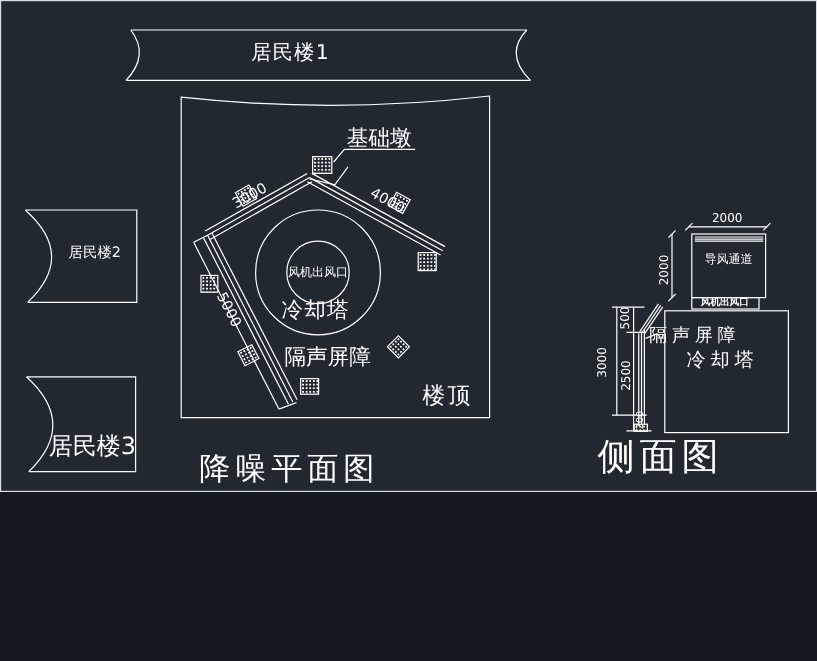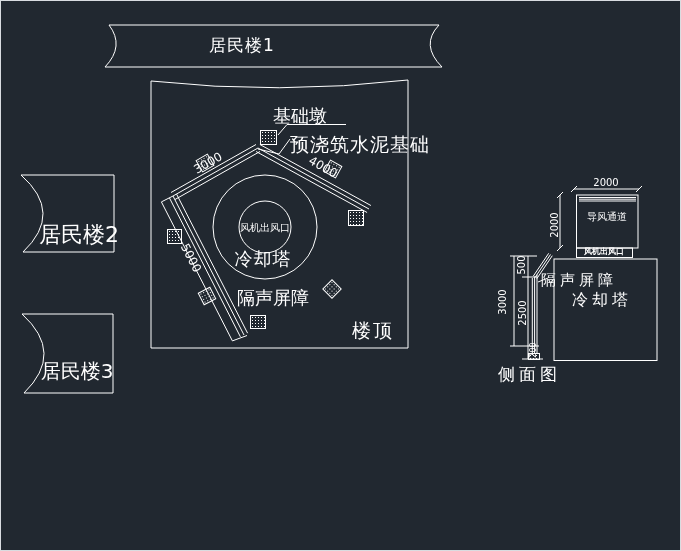--- a/index.html
+++ b/index.html
@@ -1,17 +1,17 @@
 <!DOCTYPE html>
 <html><head>
 <meta charset="utf-8">
 <style>
   html,body{margin:0;padding:0;background:#14181f;}
   .canvas{
-    position:relative;width:681px;height:551px;box-sizing:border-box;
+    position:relative;width:681px;height:410px;box-sizing:border-box;
     background:#212830;border:1px solid #d9dce0;overflow:hidden;
     font-family:"DejaVu Sans",sans-serif;
   }
   svg.lines{position:absolute;left:0;top:0;}
   svg.lines path, svg.lines rect, svg.lines circle, svg.lines line{
     fill:none;stroke:#ffffff;stroke-width:1;
   }
   .t{position:absolute;color:#ffffff;white-space:nowrap;line-height:1;}
   .ctr{transform:translate(-50%,-50%);}
   .hatch{
@@ -102,47 +102,47 @@
     <g style="stroke:#00cc00;stroke-width:2.4;">
       <path d="M533.6,275.5 L533.6,353"></path>
       <path d="M534,276.5 L549.5,253.5"></path>
       <path d="M578,196.5 L635,196.5"></path>
       <path d="M578,200 L635,200"></path>
     </g>
     <path d="M578,198.2 L635,198.2"></path>
   </svg>
 
   <div class="t ctr" style="left:241px;top:44px;font-size:17px;letter-spacing:1px;">居民楼1</div>
-  <div class="t ctr" style="left:78px;top:209px;font-size:22px;margin-top:25px;">居民楼2</div>
+  <div class="t ctr" style="left:78px;top:209px;font-size:12px;">居民楼2</div>
   <div class="t ctr" style="left:76px;top:370px;font-size:20px;">居民楼3</div>
 
-  <div class="t" style="left:272px;top:106px;font-size:18px;">基础墩</div>
-  <div class="t" style="left:289px;top:134px;font-size:19px;letter-spacing:1px;">预浇筑水泥基础</div>
+  <div class="t" style="left:288px;top:106px;font-size:18px;">基础墩</div>
 
   <div class="t ctr" style="left:264px;top:227px;font-size:10px;">风机出风口</div>
   <div class="t ctr" style="left:262px;top:258px;font-size:18px;letter-spacing:1px;">冷却塔</div>
   <div class="t ctr" style="left:272px;top:297px;font-size:18px;">隔声屏障</div>
   <div class="t ctr" style="left:372px;top:329px;font-size:19px;letter-spacing:2px;">楼顶</div>
 
   <div class="t ctr" style="left:207px;top:162px;font-size:12px;transform:translate(-50%,-50%) rotate(-29.5deg);">3000</div>
   <div class="t ctr" style="left:322px;top:166px;font-size:12px;transform:translate(-50%,-50%) rotate(29deg);">4000</div>
   <div class="t ctr" style="left:190px;top:257px;font-size:12px;transform:translate(-50%,-50%) rotate(63deg);">5000</div>
 
+  <div class="t" style="left:165px;top:377px;font-size:26px;letter-spacing:4px;">降噪平面图</div>
 
   <div class="t ctr" style="left:605px;top:182px;font-size:10px;">2000</div>
   <div class="t ctr" style="left:554px;top:224px;font-size:10px;transform:translate(-50%,-50%) rotate(-90deg);">2000</div>
   <div class="t ctr" style="left:606px;top:216px;font-size:10px;font-weight:normal;">导风通道</div>
   <div class="t ctr" style="left:603px;top:251px;font-size:8px;font-weight:bold;">风机出风口</div>
   <div class="t ctr" style="left:521px;top:264px;font-size:10px;transform:translate(-50%,-50%) rotate(-90deg);">500</div>
   <div class="t ctr" style="left:502px;top:301px;font-size:10px;transform:translate(-50%,-50%) rotate(-90deg);">3000</div>
   <div class="t ctr" style="left:522px;top:312px;font-size:10px;transform:translate(-50%,-50%) rotate(-90deg);">2500</div>
   <div class="t ctr" style="left:533px;top:349px;font-size:8px;transform:translate(-50%,-50%) rotate(-90deg);">200</div>
   <div class="t ctr" style="left:578px;top:279px;font-size:15px;letter-spacing:4px;">隔声屏障</div>
   <div class="t ctr" style="left:601px;top:299px;font-size:16px;letter-spacing:4px;">冷却塔</div>
-  <div class="t" style="left:497px;top:365px;font-size:17px;letter-spacing:4px;">侧面图</div>
+  <div class="t" style="left:497px;top:365px;font-size:31px;letter-spacing:4px;">侧面图</div>
 
   <div class="hatch" style="left:259px;top:129px;width:17px;height:15px;"></div>
   <div class="hatch" style="left:197px;top:155px;width:14px;height:14px;transform:rotate(-30deg);"></div>
   <div class="hatch" style="left:325px;top:161px;width:14px;height:14px;transform:rotate(29deg);"></div>
   <div class="hatch" style="left:347px;top:209px;width:16px;height:16px;"></div>
   <div class="hatch" style="left:166px;top:228px;width:15px;height:15px;"></div>
   <div class="hatch" style="left:199px;top:288px;width:14px;height:14px;transform:rotate(63deg);"></div>
   <div class="hatch" style="left:324px;top:281px;width:14px;height:14px;transform:rotate(45deg);"></div>
   <div class="hatch" style="left:249px;top:314px;width:16px;height:14px;"></div>
   <div class="hatch" style="left:527px;top:352px;width:12px;height:7px;"></div>

